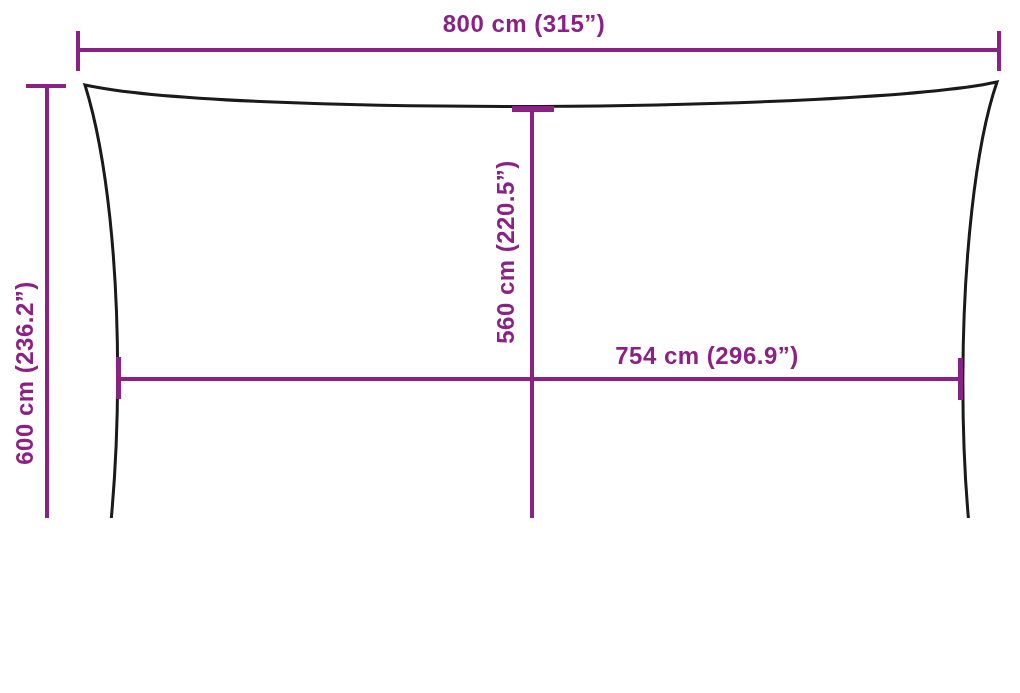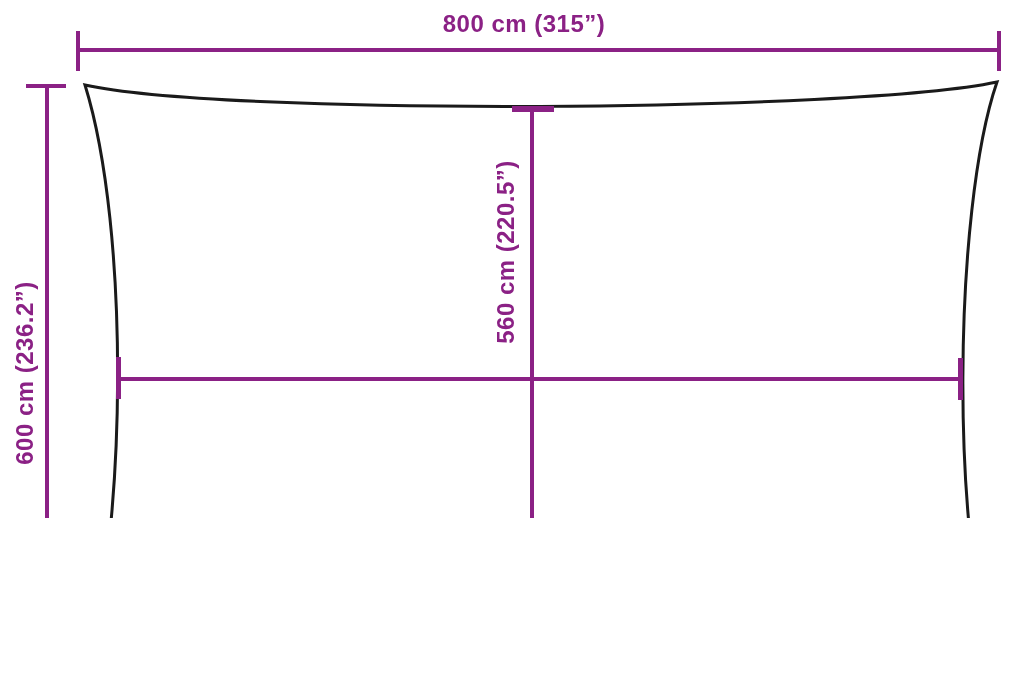--- a/index.html
+++ b/index.html
@@ -65,14 +65,15 @@
   <div class="label rot" style="left:25px; top:373px;">600 cm (236.2”)</div>
 
   <div class="dim" style="left:530px; top:109px; width:4px; height:540px;"></div>
   <div class="dim" style="left:512px; top:106px; width:42px; height:6px;"></div>
   <div class="dim" style="left:513px; top:644px; width:40px; height:6px;"></div>
   <div class="label rot" style="left:506px; top:252px;">560 cm (220.5”)</div>
 
   <div class="dim" style="left:119px; top:377px; width:842px; height:4px;"></div>
   <div class="dim" style="left:116px; top:357px; width:5px; height:42px;"></div>
   <div class="dim" style="left:958px; top:358px; width:5px; height:42px;"></div>
+  <div class="label" style="left:707px; top:356px;">754 cm (296.9”)</div>
 
 </div>
 
 </body></html>

